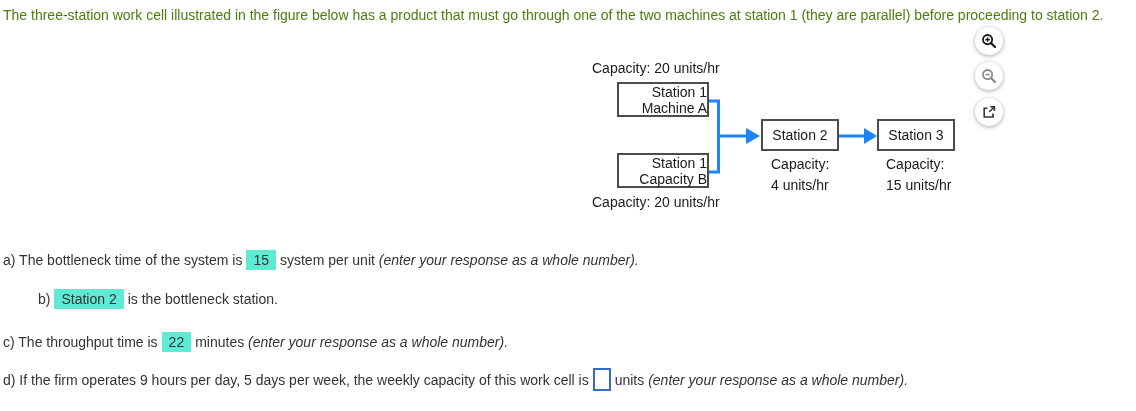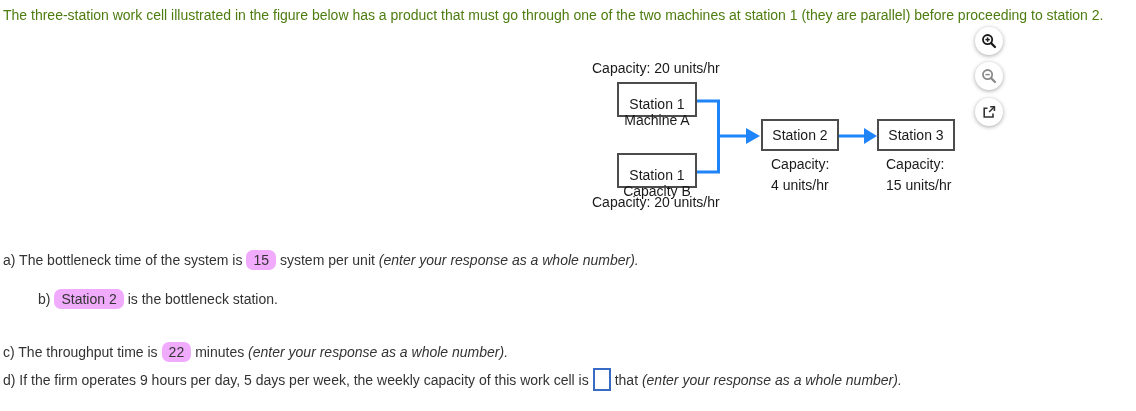--- a/index.html
+++ b/index.html
@@ -9,36 +9,36 @@
     font-size:14px;color:#333333;position:relative;
   }
   .abs{position:absolute;}
   
   #header-text{left:3px;top:7px;width:1132px;white-space:nowrap;color:#4d7c0f;}
   
   .fig-box{
     box-sizing:border-box;border:2px solid #4c4c4c;background:#fff;
     text-align:center;color:#1a1a1a;
   }
-  .fig-box.two-line{width:80px;height:35px;line-height:16px;padding-top:12px;}
+  .fig-box.two-line{width:92px;height:35px;line-height:16px;padding-top:0px;text-align:right;}
   .fig-box.one-line{width:78px;height:32px;line-height:28px;}
   .fig-label{color:#1a1a1a;white-space:nowrap;line-height:16px;}
   
   #connector-svg{left:570px;top:55px;width:440px;height:160px;pointer-events:none;}
   
   .circle-btn{
     width:28px;height:28px;border-radius:50%;background:#fff;
     box-shadow:0 1px 4px rgba(0,0,0,0.35);
     display:flex;align-items:center;justify-content:center;cursor:pointer;
   }
   
   .q-row{left:3px;white-space:nowrap;line-height:20px;color:#333;}
   .q-answer{
-    display:inline-block;background:#f0abfc;color:#333;
-    padding:2px 7px;margin:0 4px;line-height:16px;border-radius:7px;
+    display:inline-block;background:#5eead4;color:#333;
+    padding:2px 7px;margin:0 4px;line-height:16px;
   }
   .q-hint{font-style:italic;}
   .q-input-box{
     display:inline-block;width:14px;height:19px;
     border:2px solid #3a6bc4;background:#fff;
     margin:0 4px;vertical-align:-6px;
   }
 </style>
 </head>
 <body>
@@ -100,21 +100,21 @@
 
 <div class="abs q-row" style="top:250px;">
   <span>a) The bottleneck time of the system is</span><span class="q-answer">15</span><span>system per unit</span>
   <span class="q-hint">(enter your response as a whole number).</span>
 </div>
 
 <div class="abs q-row" style="top:289px;margin-left:35px;">
   <span>b)</span><span class="q-answer">Station 2</span><span>is the bottleneck station.</span>
 </div>
 
-<div class="abs q-row" style="top:342px;">
+<div class="abs q-row" style="top:332px;">
   <span>c) The throughput time is</span><span class="q-answer">22</span><span>minutes</span>
   <span class="q-hint">(enter your response as a whole number).</span>
 </div>
 
 <div class="abs q-row" style="top:368px;">
-  <span>d) If the firm operates 9 hours per day, 5 days per week, the weekly capacity of this work cell is</span><span class="q-input-box"></span><span>that</span>
+  <span>d) If the firm operates 9 hours per day, 5 days per week, the weekly capacity of this work cell is</span><span class="q-input-box"></span><span>units</span>
   <span class="q-hint">(enter your response as a whole number).</span>
 </div>
 
 </body></html>

